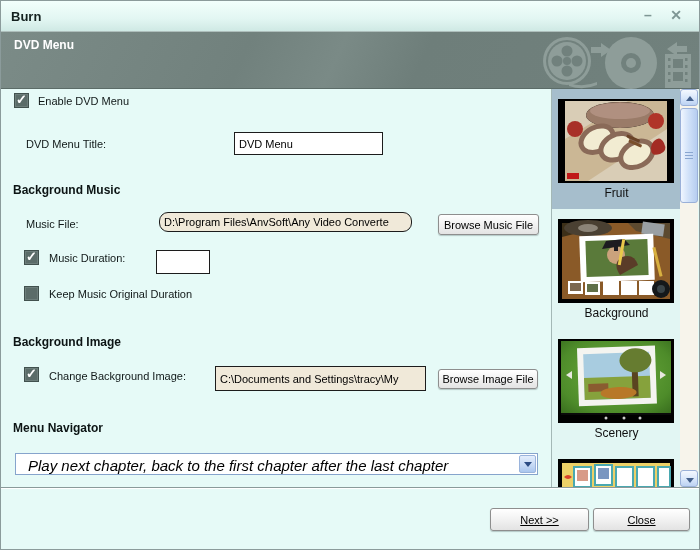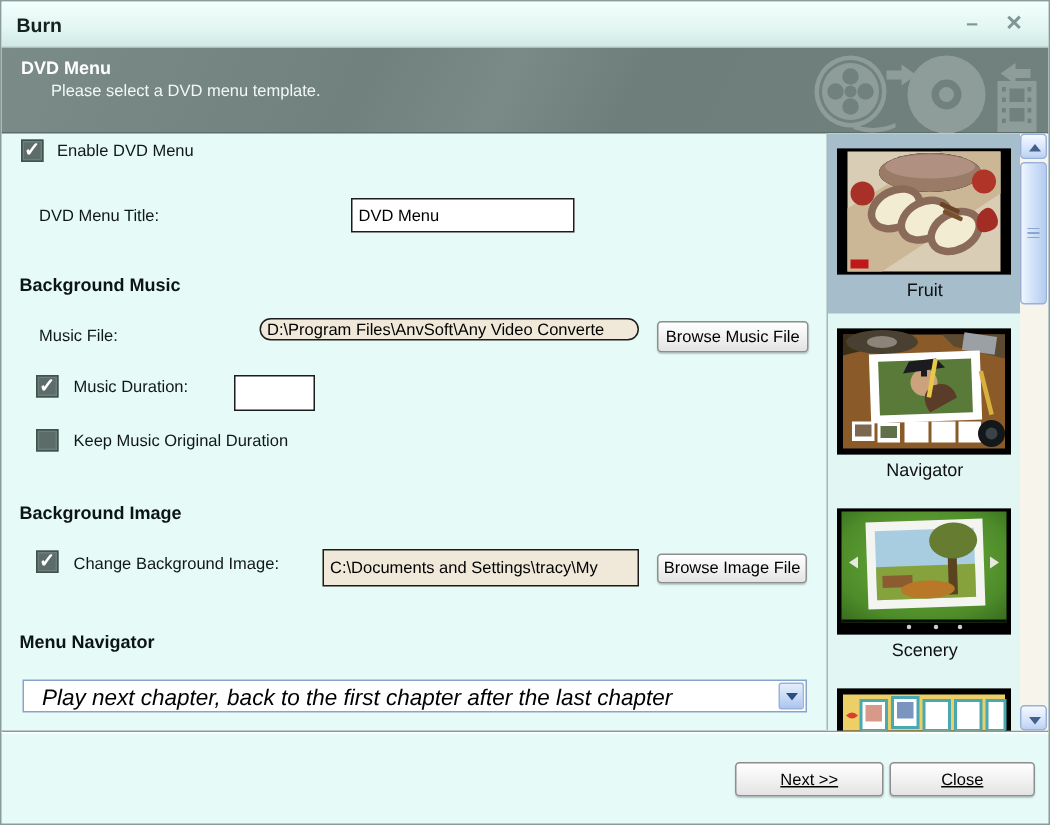--- a/index.html
+++ b/index.html
@@ -91,21 +91,20 @@
 <div class="window">
 
   <div class="titlebar">
     <span class="title">Burn</span>
     <span class="winbtn min"><span>–</span></span>
     <span class="winbtn close"><span>✕</span></span>
   </div>
 
   <div class="header">
     <span class="h-title">DVD Menu</span>
-    <span class="h-sub">Please select a DVD menu template.</span>
     <svg width="158" height="57" viewBox="0 0 158 57">
       <g fill="#8e9d99">
         <circle cx="28" cy="29" r="24" fill="#8e9d99"></circle>
         <circle cx="28" cy="29" r="21" fill="#71817d"></circle>
         <circle cx="28" cy="29" r="19" fill="#8e9d99"></circle>
         <circle cx="28" cy="19" r="5.5" fill="#71817d"></circle>
         <circle cx="28" cy="39" r="5.5" fill="#71817d"></circle>
         <circle cx="18" cy="29" r="5.5" fill="#71817d"></circle>
         <circle cx="38" cy="29" r="5.5" fill="#71817d"></circle>
         <circle cx="28" cy="29" r="4" fill="#71817d"></circle>
@@ -140,21 +139,21 @@
 
   <div class="checkbox checked" style="left:13px; top:92px;"></div>
   <span class="label" style="left:37px; top:94px;">Enable DVD Menu</span>
 
   <span class="label" style="left:25px; top:137px;">DVD Menu Title:</span>
   <input class="txt" style="left: 233px; top: 131px; width: 149px; height: 23px;" value="DVD Menu">
 
   <span class="heading" style="left:12px; top:182px;">Background Music</span>
 
   <span class="label" style="left:25px; top:217px;">Music File:</span>
-  <input class="txt beige" style="left: 172px; top: 211px; width: 253px; height: 15px; border-radius: 9px;" value="D:\Program Files\AnvSoft\Any Video Converte">
+  <input class="txt beige" style="left: 158px; top: 211px; width: 253px; height: 20px; border-radius: 9px;" value="D:\Program Files\AnvSoft\Any Video Converte">
   <button class="btn" style="left:437px; top:213px; width:101px; height:21px;">Browse Music File</button>
 
   <div class="checkbox checked" style="left:23px; top:249px;"></div>
   <span class="label" style="left:48px; top:251px;">Music Duration:</span>
   <input class="txt" style="left: 155px; top: 249px; width: 51px; height: 24px; padding-left: 48px;" value="40">
 
   <div class="checkbox" style="left:23px; top:285px;"></div>
   <span class="label" style="left:48px; top:287px;">Keep Music Original Duration</span>
 
   <span class="heading" style="left:12px; top:334px;">Background Image</span>
@@ -222,21 +221,21 @@
           <rect x="27" y="63" width="15" height="13" fill="#ffffff"></rect>
           <rect x="29" y="65" width="11" height="8" fill="#607048"></rect>
           <rect x="45" y="62" width="16" height="14" fill="#ffffff"></rect>
           <rect x="63" y="62" width="16" height="14" fill="#ffffff"></rect>
           <rect x="81" y="62" width="15" height="14" fill="#ffffff"></rect>
           <circle cx="103" cy="70" r="9" fill="#15181a"></circle>
           <circle cx="103" cy="70" r="4" fill="#3a4448"></circle>
           <rect x="98" y="28" width="3" height="30" fill="#d8b040" transform="rotate(-14 99 43)"></rect>
         </svg>
       </div>
-      <div class="tpl-label">Navigator</div>
+      <div class="tpl-label">Background</div>
     </div>
 
     <div class="tpl-item" style="top:240px;">
       <div class="tpl-thumb">
         <svg width="116" height="84" viewBox="0 0 116 84">
           <defs>
             <radialGradient id="grass" cx="50%" cy="45%" r="75%">
               <stop offset="0%" stop-color="#6fae3e"></stop>
               <stop offset="70%" stop-color="#4e8c2a"></stop>
               <stop offset="100%" stop-color="#35691c"></stop>

